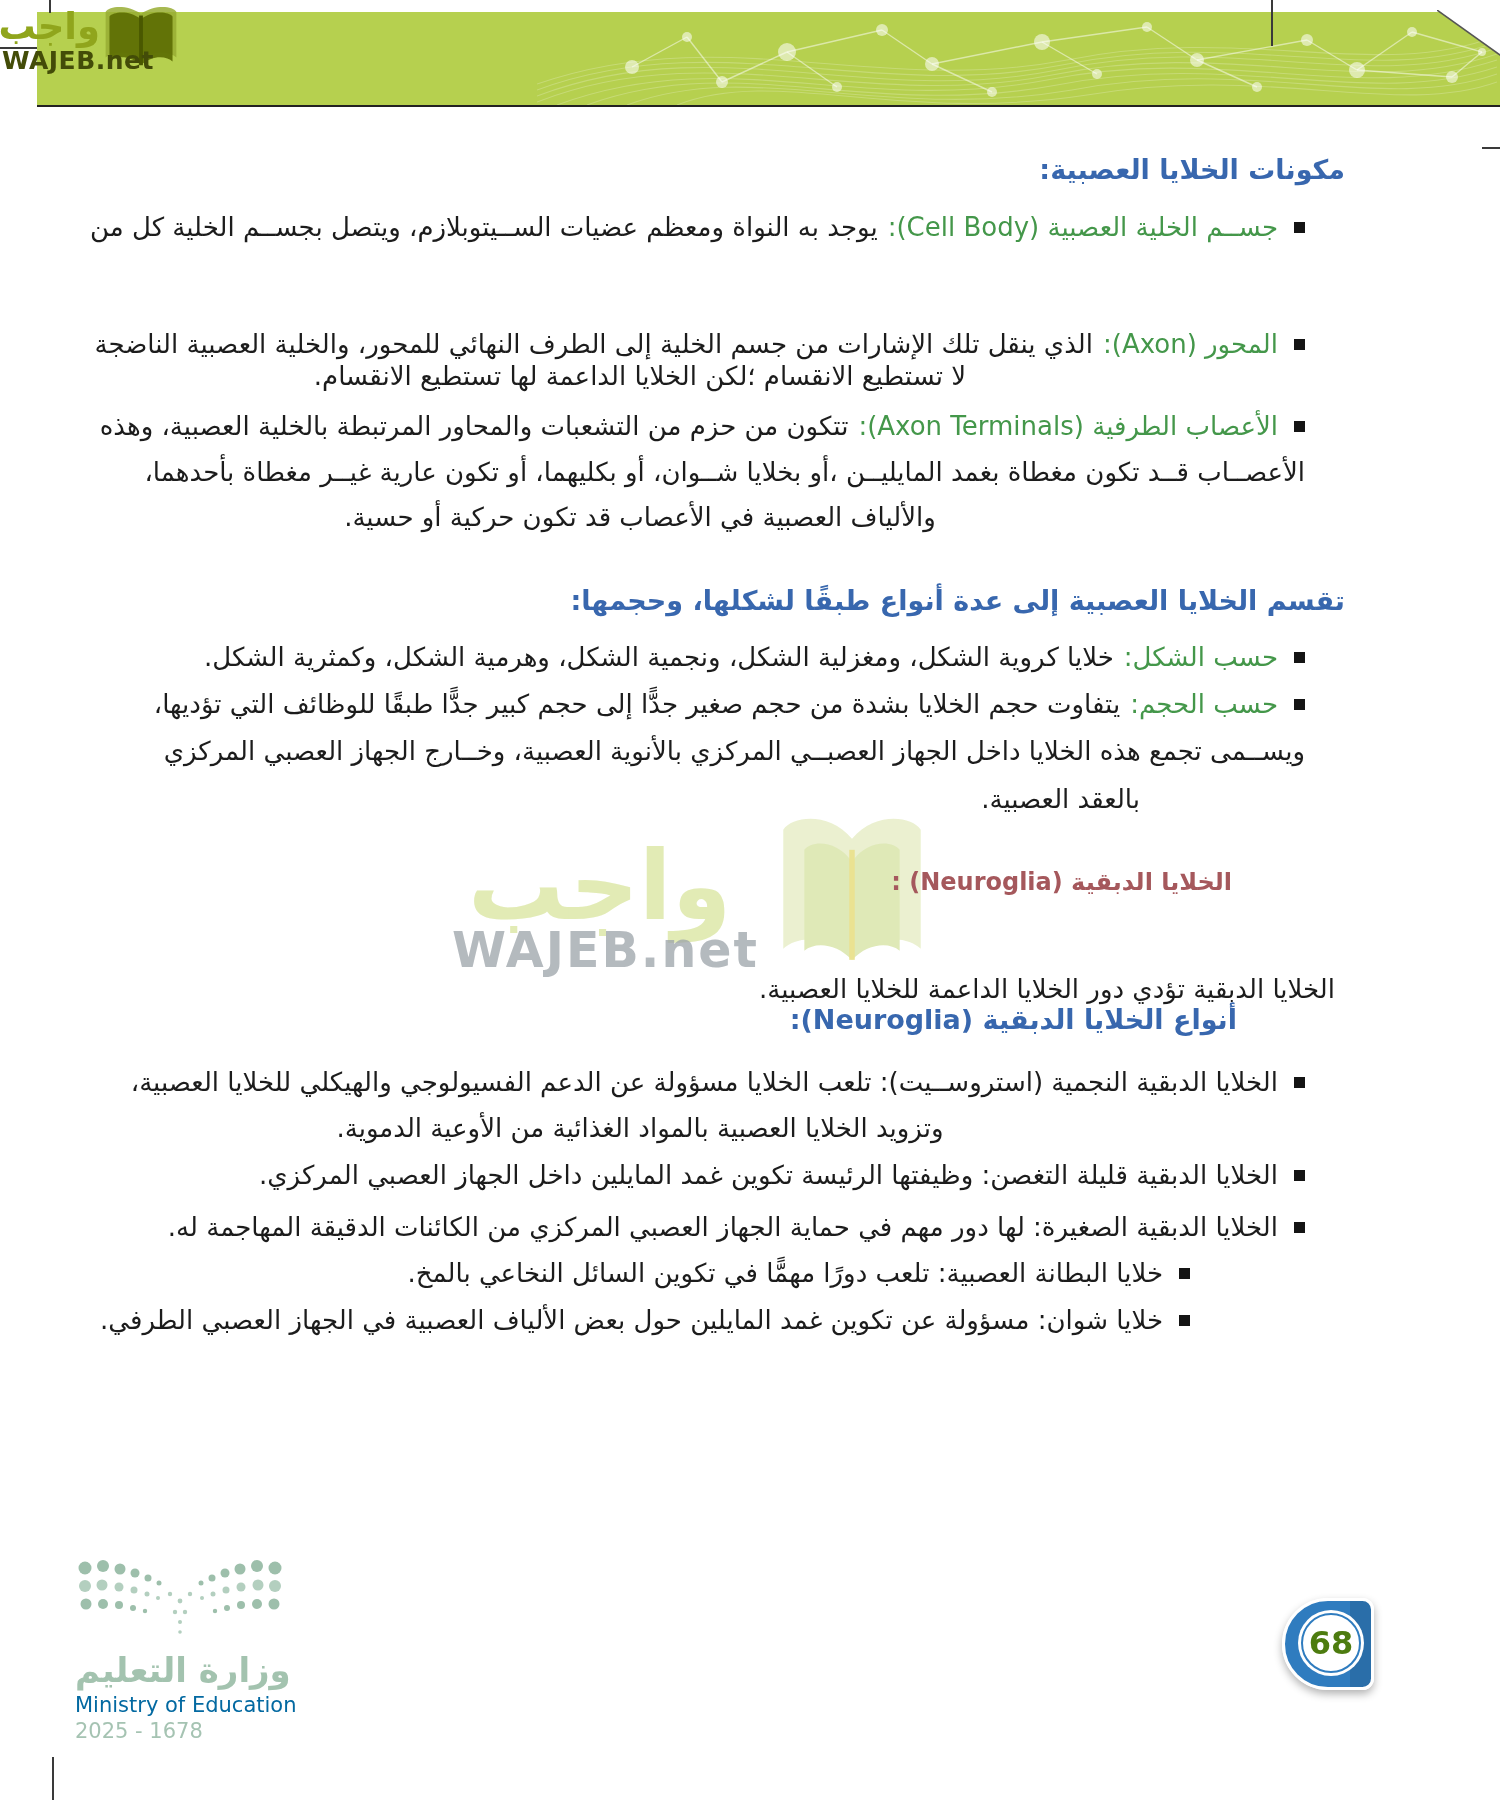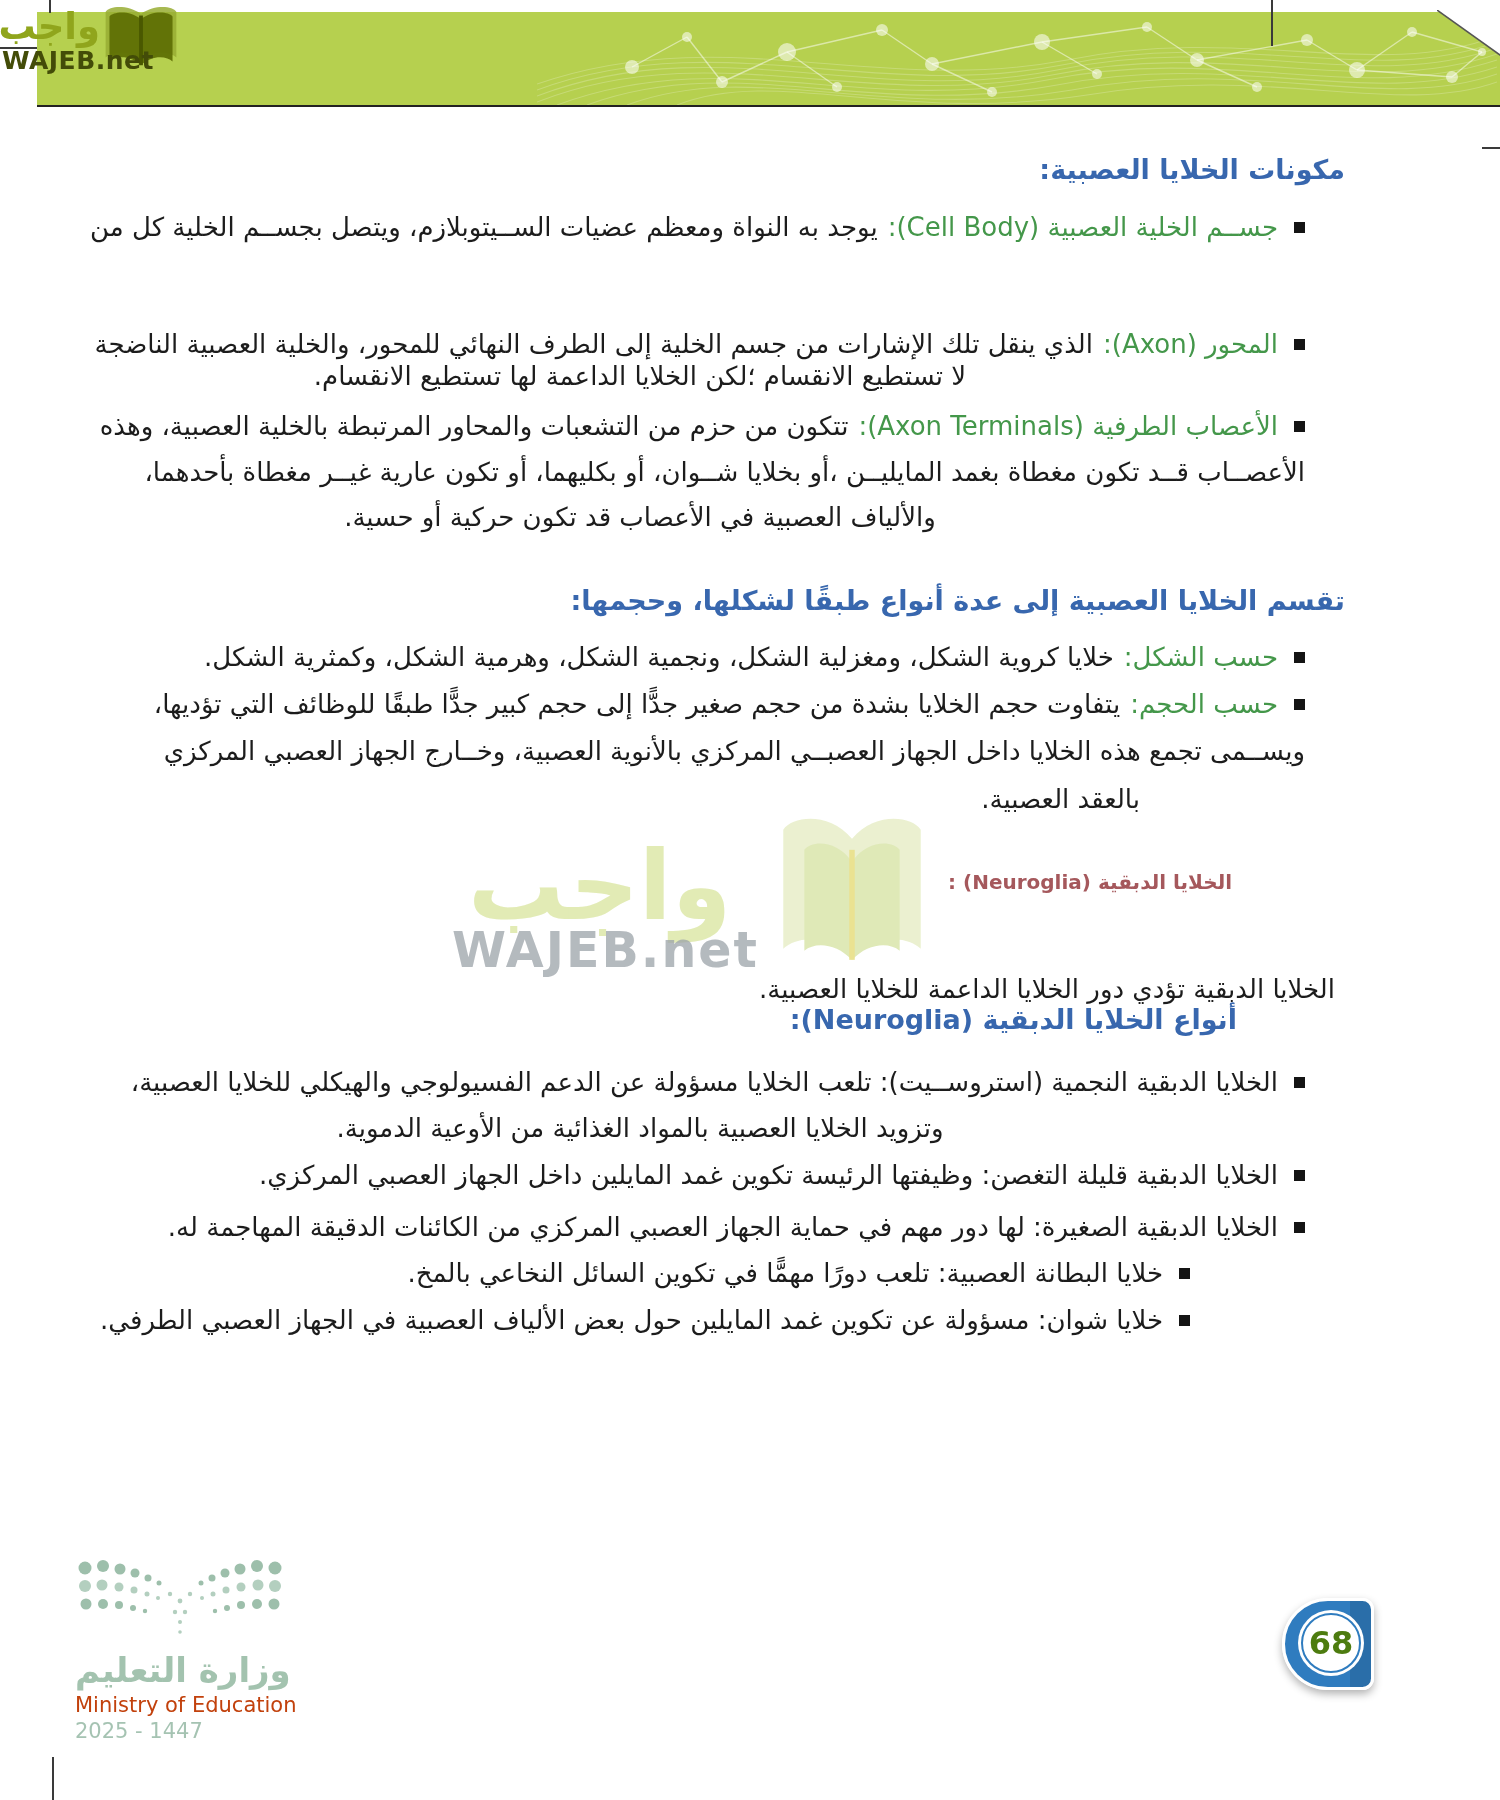--- a/index.html
+++ b/index.html
@@ -22,38 +22,38 @@
   .brand-en{position:absolute;left:2px;top:46px;font-size:25px;font-weight:bold;
             color:#434c08;letter-spacing:.5px;}
   .brand-book{position:absolute;left:98px;top:2px;}
 
   
   .ln{position:absolute;direction:rtl;white-space:nowrap;font-size:26px;
       color:#1c1c1c;line-height:40px;z-index:2;}
   .ln.rt{right:195px;text-align:right;}
   .ln.ctr{left:40px;width:1200px;text-align:center;}
   .heading{font-weight:bold;font-size:27px;color:#3867ae;}
-  .heading.red{color:#a5585c;font-size:20px;}
+  .heading.red{color:#a5585c;font-size:24px;}
   .term{color:#44974a;margin-left:10px;}
   .sq{display:inline-block;width:11px;height:11px;background:#141414;
       margin-left:16px;vertical-align:3px;}
 
   
   .wm{position:absolute;z-index:0;}
   .wm-ar{left:468px;top:838px;font-size:96px;font-weight:bold;color:#dfe9ae;
          direction:rtl;line-height:1;opacity:.9;}
   .wm-en{left:452px;top:922px;font-size:49px;font-weight:bold;color:#9ca3a9;
          letter-spacing:2px;opacity:.75;}
   .wm-book{left:742px;top:808px;opacity:.9;}
 
   
   .moe{position:absolute;left:75px;top:1556px;width:260px;z-index:2;}
   .moe-ar{font-size:34px;font-weight:bold;color:#a3c3af;direction:rtl;
           text-align:left;margin-top:8px;line-height:1.2;}
-  .moe-en{font-size:21px;color:#c2410c;margin-top:2px;}
+  .moe-en{font-size:21px;color:#0369a1;margin-top:2px;}
   .moe-yr{font-size:21px;color:#a5c3b2;margin-top:2px;}
 
   
   .badge{position:absolute;left:1282px;top:1598px;width:92px;height:92px;
          background:linear-gradient(90deg,#2f7cbf 76%,#2a6ea9 76%);
          border:3px solid #fff;border-radius:48px 12px 12px 48px;
          box-shadow:0 4px 9px rgba(0,0,0,.3);box-sizing:border-box;z-index:5;}
   .badge-circle{position:absolute;left:13px;top:9px;width:66px;height:66px;
          background:#fff;border-radius:50%;display:flex;align-items:center;
          justify-content:center;}
@@ -248,21 +248,21 @@
           <circle cx="115" cy="38" r="2.2"></circle>
           <circle cx="105" cy="45" r="2.4"></circle>
         <circle cx="100" cy="56" r="2.2"></circle>
           <circle cx="110" cy="56" r="2.2"></circle>
           <circle cx="105" cy="66" r="2"></circle>
         <circle cx="105" cy="76" r="1.8"></circle>
       </g>
     </svg>
     <div class="moe-ar">وزارة التعليم</div>
     <div class="moe-en">Ministry of Education</div>
-    <div class="moe-yr">2025 - 1447</div>
+    <div class="moe-yr">2025 - 1678</div>
   </div>
 
   <div class="badge">
     <div class="badge-circle">
       <div class="badge-ring"></div>
       <div class="badge-num">68</div>
     </div>
   </div>
 
 </div>

